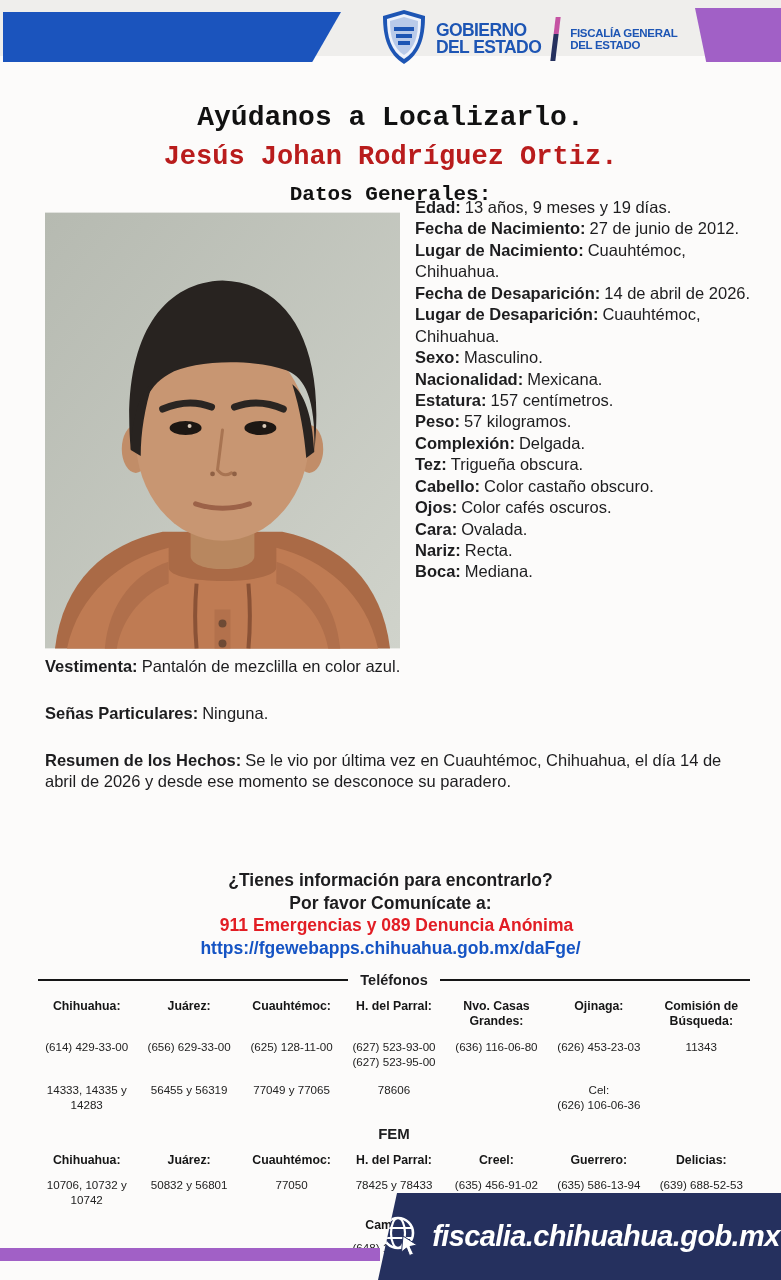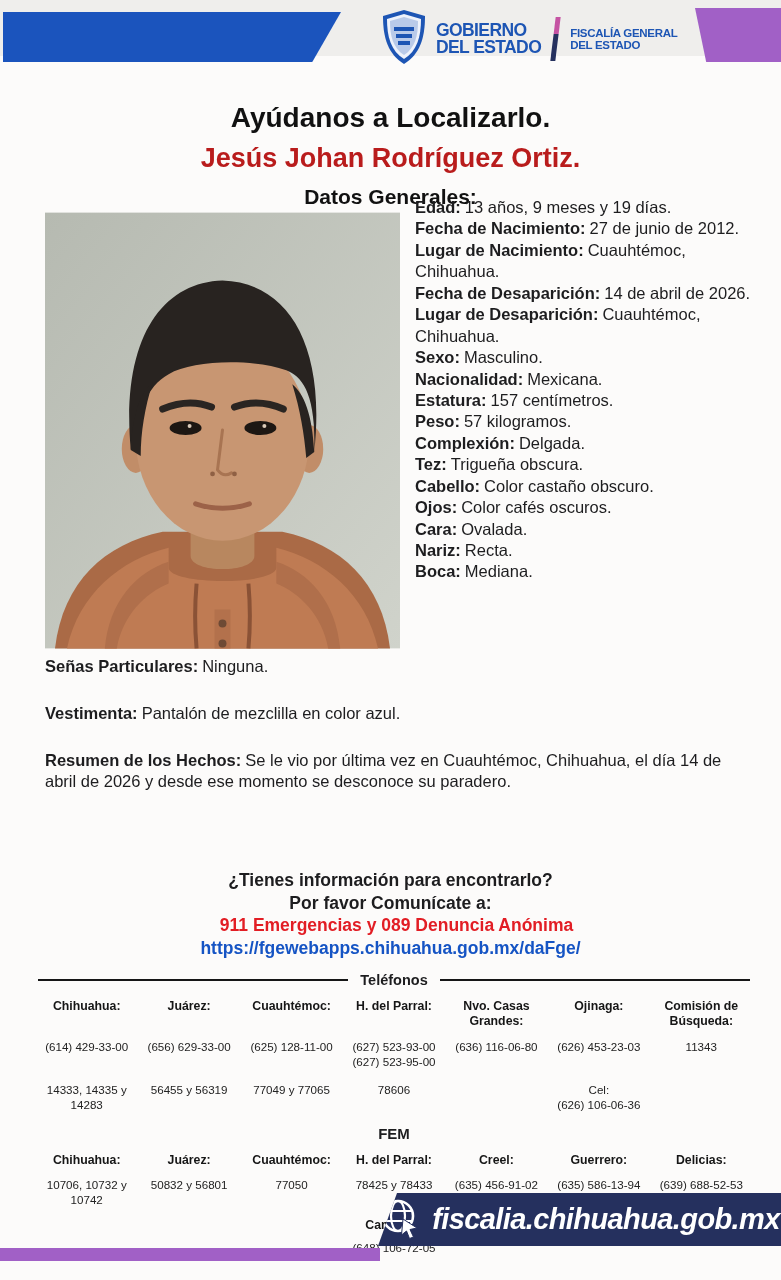--- a/index.html
+++ b/index.html
@@ -12,21 +12,21 @@
             clip-path:polygon(0 0,100% 0,91.5% 100%,0 100%);}
   .bar-purple{position:absolute;right:0;top:8px;width:86px;height:54px;background:#a160c6;
             clip-path:polygon(0 0,100% 0,100% 100%,13% 100%);}
   .logo{position:absolute;left:381px;top:9px;display:flex;align-items:center;gap:9px;}
   .gob{color:#1d55b4;font-weight:bold;font-size:17.5px;line-height:0.98;letter-spacing:-0.6px;}
   .logo-divider{width:5px;height:44px;transform:skewX(-7deg);
             background:linear-gradient(#c553a3 0 38%, #25305e 38% 100%);margin:0 3px;}
   .fge{color:#1d55b4;font-weight:bold;font-size:11.5px;line-height:1.05;letter-spacing:-0.3px;}
 
   
-  .titles{position:absolute;top:102px;left:0;right:0;text-align:center;}
+  .titles{position:absolute;top:102px;left:0;right:0;text-align:center;font-family:Liberation Mono, monospace;}
   .titles h1{font-size:28px;margin:0 0 9px;color:#111;}
   .titles h2{font-size:27px;margin:0 0 11px;color:#b91c1c;}
   .titles h3{font-size:21px;margin:8px;color:#111;}
 
   
   .photo{position:absolute;left:45px;top:212px;width:355px;height:437px;}
   .photo svg{display:block;}
 
   
   .fields{position:absolute;left:415px;top:197px;width:352px;font-size:16.5px;line-height:1.3;}
@@ -52,21 +52,21 @@
   .tv{font-size:11.6px;line-height:1.3;white-space:pre-line;margin-top:9px;color:#222;}
   .tv2{margin-top:13px;}
   .fem-title{font-weight:bold;font-size:15px;margin-top:13px;}
   .fem .th{align-self:start;}
   .camargo{margin-top:11px;}
   .camargo .th{display:block;}
   .camargo .tv{margin-top:6px;}
 
   
   .footer-purple{position:absolute;left:0;top:1248px;width:380px;height:13px;background:#a160c6;}
-  .footer-navy{position:absolute;left:378px;top:1193px;width:403px;height:53px;background:#25305e;
+  .footer-navy{position:absolute;left:378px;top:1193px;width:403px;height:87px;background:#25305e;
            clip-path:polygon(19px 0,100% 0,100% 100%,0 100%);
            display:flex;align-items:center;justify-content:center;gap:11px;}
   .furl{color:#ffffff;font-weight:bold;font-style:italic;font-size:29px;letter-spacing:-0.6px;}
 </style>
 </head>
 <body>
 
 <div class="page">
 
   <header class="strip">
@@ -168,22 +168,22 @@
     <div class="field"><span class="b">Complexión:</span><span>Delgada.</span></div>
     <div class="field"><span class="b">Tez:</span><span>Trigueña obscura.</span></div>
     <div class="field"><span class="b">Cabello:</span><span>Color castaño obscuro.</span></div>
     <div class="field"><span class="b">Ojos:</span><span>Color cafés oscuros.</span></div>
     <div class="field"><span class="b">Cara:</span><span>Ovalada.</span></div>
     <div class="field"><span class="b">Nariz:</span><span>Recta.</span></div>
     <div class="field"><span class="b">Boca:</span><span>Mediana.</span></div>
   </div>
 
   <div class="notes">
+    <p class="note"><span class="b">Vestimenta:</span><span>Pantalón de mezclilla en color azul.</span></p>
     <p class="note"><span class="b">Señas Particulares:</span><span>Ninguna.</span></p>
-    <p class="note"><span class="b">Vestimenta:</span><span>Pantalón de mezclilla en color azul.</span></p>
     <p class="note"><span class="b">Resumen de los Hechos:</span><span>Se le vio por última vez en Cuauhtémoc, Chihuahua, el día 14 de abril de 2026 y desde ese momento se desconoce su paradero.</span></p>
   </div>
 
   <div class="contact">
     <div>¿Tienes información para encontrarlo?</div>
     <div>Por favor Comunícate a:</div>
     <div class="red">911 Emergencias y 089 Denuncia Anónima</div>
     <a class="link" href="#">https://fgewebapps.chihuahua.gob.mx/daFge/</a>
   </div>
 

